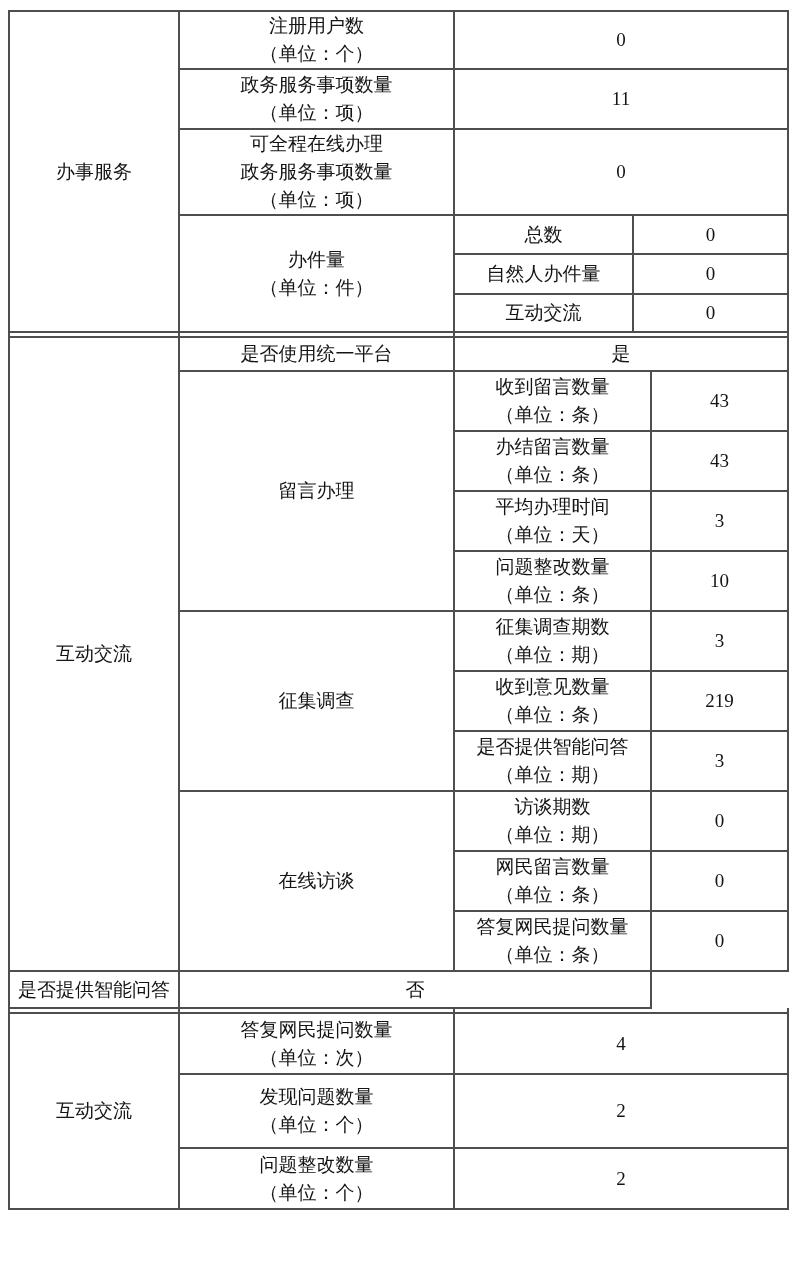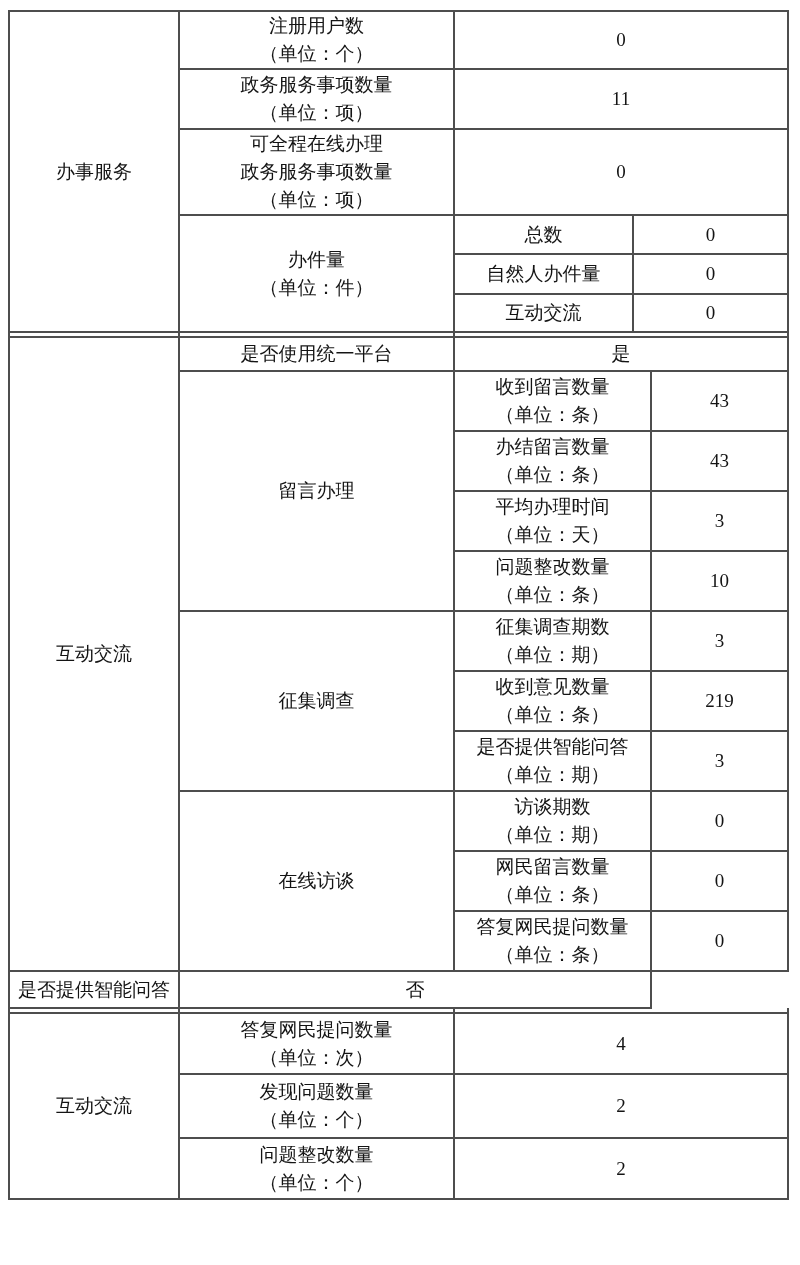--- a/index.html
+++ b/index.html
@@ -201,21 +201,21 @@
     </tr>
 
     <tr style="height:61px">
       <td rowspan="3">互动交流</td>
       <td>
         <span class="mname">答复网民提问数量</span>
         <span class="munit">（单位：次）</span>
       </td>
       <td colspan="3" class="val">4</td>
     </tr>
-    <tr style="height:64px">
+    <tr style="height:74px">
       <td>
         <span class="mname">发现问题数量</span>
         <span class="munit">（单位：个）</span>
       </td>
       <td colspan="3" class="val">2</td>
     </tr>
     <tr style="height:61px">
       <td>
         <span class="mname">问题整改数量</span>
         <span class="munit">（单位：个）</span>

